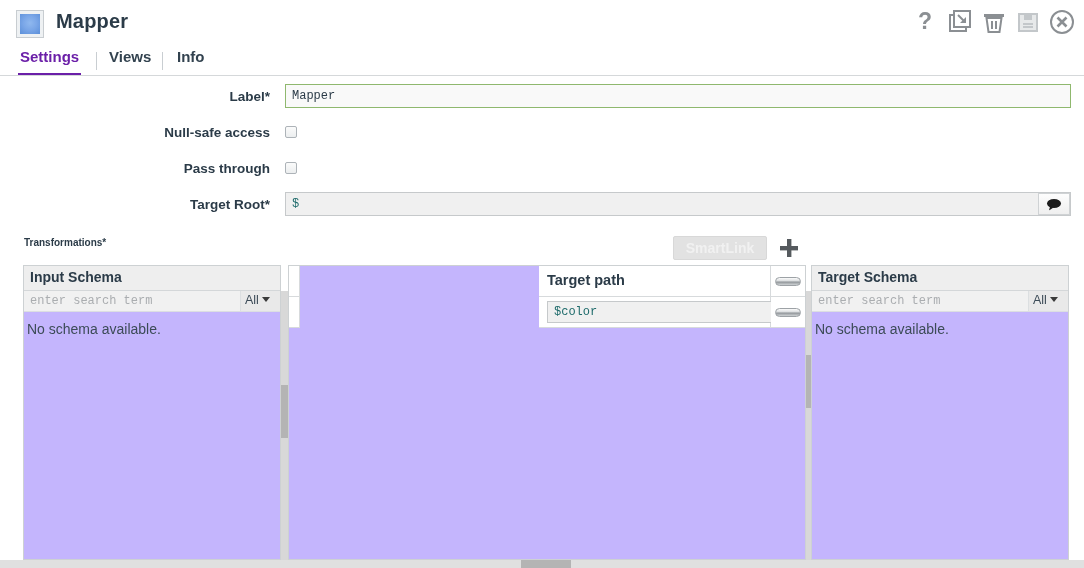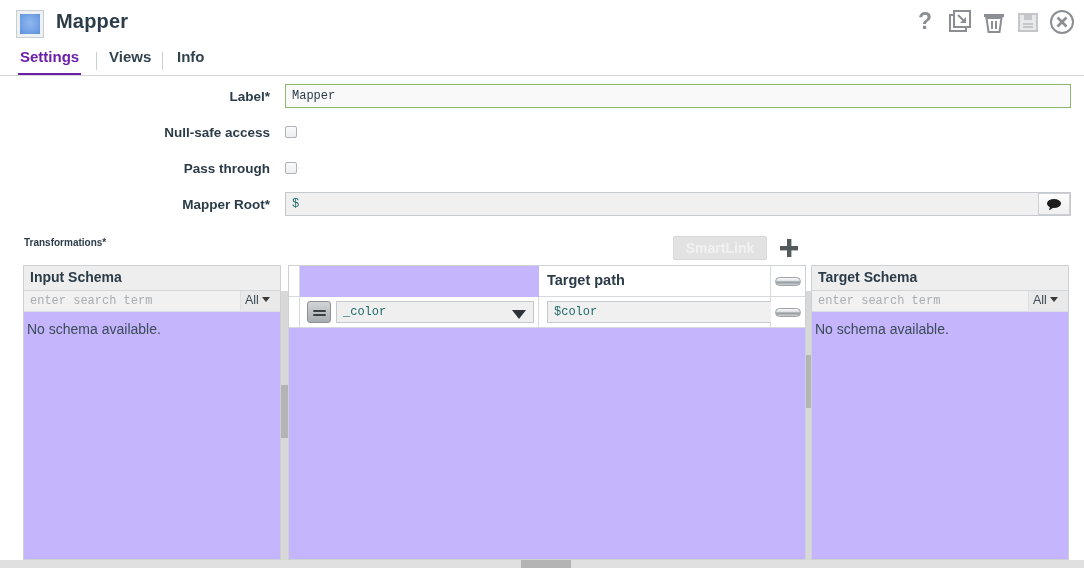--- a/index.html
+++ b/index.html
@@ -459,21 +459,21 @@
 
 <div class="form-label" style="top:89px;">Label*</div>
 <input id="label-input" type="text" value="Mapper" style="">
 
 <div class="form-label" style="top:125px;">Null-safe access</div>
 <div class="cbox" style="left:285px; top:126px;"></div>
 
 <div class="form-label" style="top:161px;">Pass through</div>
 <div class="cbox" style="left:285px; top:162px;"></div>
 
-<div class="form-label" style="top:197px;">Mapper Root*</div>
+<div class="form-label" style="top:197px;">Target Root*</div>
 <div id="maproot-wrap">
   <input id="maproot-input" type="text" value="$" style="">
   <div class="bubble-btn" id="maproot-bubble">
     <svg class="bubble-glyph" width="16" height="13" viewBox="0 0 16 13">
       <ellipse cx="8" cy="6" rx="7" ry="4.6" fill="#1d1d1d"></ellipse>
       <path d="M4 9 L3 13 L7.5 10 Z" fill="#1d1d1d"></path>
     </svg>
   </div>
 </div>
 
@@ -505,30 +505,20 @@
 
 <div class="panel" id="panel-middle">
   <div id="mp-gutter-head"></div>
   <div class="mp-col-head" id="mp-h-target">Target path</div>
   <div class="mp-col-head" id="mp-h-minus">
     <div class="minus-btn" id="minus-head"></div>
   </div>
 
   <div class="mp-row-cell" id="mp-gutter-row"></div>
 
-  <div class="mp-row-cell" id="mp-c-expr">
-    <div id="eq-btn">
-      <div class="bar b1"></div>
-      <div class="bar b2"></div>
-    </div>
-    <div id="expr-select">
-      <div id="expr-value" class="mono">_color</div>
-      <div id="expr-caret"></div>
-    </div>
-  </div>
 
   <div class="mp-row-cell" id="mp-c-target">
     <div id="targetpath-wrap">
       <input id="targetpath-input" type="text" value="$color" style="">
       <div class="bubble-btn" id="targetpath-bubble">
         <svg class="bubble-glyph" width="16" height="13" viewBox="0 0 16 13">
           <ellipse cx="8" cy="6" rx="7" ry="4.6" fill="#1d1d1d"></ellipse>
           <path d="M4 9 L3 13 L7.5 10 Z" fill="#1d1d1d"></path>
         </svg>
       </div>

